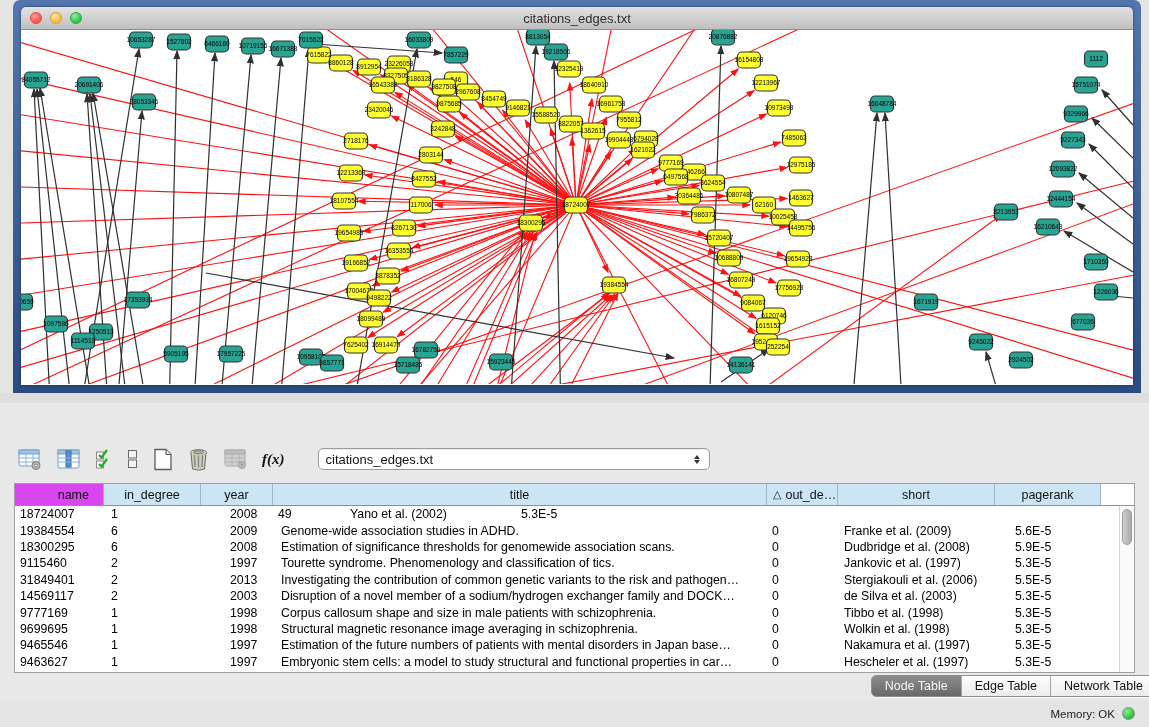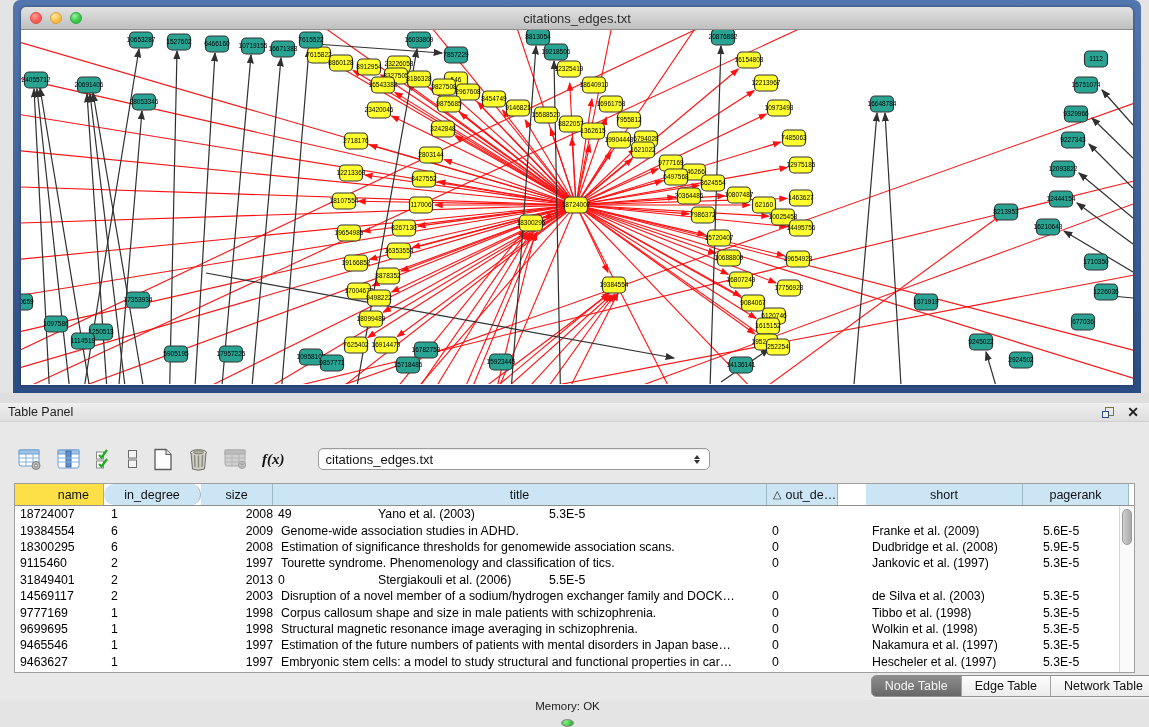--- a/index.html
+++ b/index.html
@@ -52,44 +52,44 @@
   .combo-arrows span { width:0; height:0; border-left:3.5px solid transparent; border-right:3.5px solid transparent; }
   .arr-up { border-bottom:4px solid #333; }
   .arr-dn { border-top:4px solid #333; }
 
   
   .tablewrap { position:absolute; left:14px; top:80px; width:1121px; height:190px;
     background:#fff; border:1px solid #9e9e9e; overflow:hidden; }
   .thead { display:flex; height:22px; border-bottom:1px solid #8f8f8f; background:#fff; }
   .th { background:#cbe5f4; border-right:1px solid #9cb9ca; font-size:12.5px; color:#111;
     display:flex; align-items:center; justify-content:center; cursor:pointer; }
-  .th.gray { background:#fde047; border-right:1px solid #a9a9a9; justify-content:flex-end; padding-right:14px; }
+  .th.gray { background:#d946ef; border-right:1px solid #a9a9a9; justify-content:flex-end; padding-right:14px; }
   .th .sort { margin-right:4px; font-size:11px; color:#222; }
   .th.leftal { justify-content:flex-start; padding-left:6px; }
-  .c0{width:89px;} .c1{width:97px;border-radius:10px;} .c2{width:72px;} .c3{width:494px;} .c4{width:71px;} .c5{width:157px;margin-left:28px;} .c6{width:106px;}
+  .c0{width:89px;} .c1{width:97px;} .c2{width:72px;} .c3{width:494px;} .c4{width:71px;} .c5{width:157px;} .c6{width:106px;}
   .trow { display:flex; height:16.4px; align-items:center; cursor:default; }
   .td { font-size:12.3px; color:#000; white-space:nowrap; overflow:hidden; }
-  .td.c0{padding-left:5px;} .td.c1{padding-left:7px;} .td.c2{padding-left:29px;text-align:right;} .td.c3{padding-left:8px;}
+  .td.c0{padding-left:5px;} .td.c1{padding-left:7px;} .td.c2{padding-left:29px;} .td.c3{padding-left:8px;}
   .td.c4{padding-left:5px;} .td.c5{padding-left:6px;} .td.c6{padding-left:20px;}
   .vscroll { position:absolute; right:0; top:22px; bottom:0; width:15px; background:#fafafa; border-left:1px solid #d6d6d6; }
   .vthumb { position:absolute; left:2px; top:3px; width:10px; height:36px; border-radius:5px;
     background:linear-gradient(90deg,#cfcfcf,#a9a9a9); border:1px solid #9b9b9b; cursor:pointer; }
 
   
   .tabbar { position:absolute; left:8px; top:269px; width:100%; height:28px; display:flex; justify-content:flex-end; align-items:center; }
   .segmented { display:inline-flex; border:1px solid #8f8f8f; border-radius:5px; overflow:hidden;
     box-shadow:0 1px 1px rgba(255,255,255,.7); }
   .seg { font-size:12.5px; padding:3px 13px; background:linear-gradient(#fdfdfd,#ececec); color:#111;
     border-left:1px solid #a5a5a5; cursor:pointer; }
   .seg:first-child { border-left:none; }
   .seg.selected { background:linear-gradient(#8d8d8d,#686868); color:#f5f5f5; }
 
   
   .statusbar { position:absolute; left:0; top:700px; width:1149px; height:27px; background:#e4e4e4;
-    display:flex; align-items:center; justify-content:flex-end; padding-right:14px; gap:7px;flex-direction:column; }
+    display:flex; align-items:center; justify-content:flex-end; padding-right:14px; gap:7px; }
   .mem-label { font-size:11.5px; color:#222; }
   .mem-dot { width:13px; height:13px; border-radius:50%; border:1px solid #8e8e8e;
     background:radial-gradient(circle at 35% 30%, #8cec8c, #2fbe39 70%); cursor:pointer; }
 </style>
 </head>
 <body>
 
 <div class="graph-window">
   <div class="win-inner">
     <div class="titlebar">
@@ -708,32 +708,20 @@
       </svg>
     </div>
   </div>
 </div>
 
 <div class="split-divider">
   <div class="grip"></div>
 </div>
 
 <div class="table-panel">
-  <div class="panel-header">
-    <span class="panel-title">Table Panel</span>
-    <div class="panel-header-icons">
-      <span class="float-icon">
-        <svg width="14" height="13" viewBox="0 0 14 13">
-          <rect x="4.5" y="1.5" width="8" height="8" fill="none" stroke="#7a7a3a" stroke-width="1"></rect>
-          <rect x="1.5" y="5.5" width="6" height="6" fill="#efefdf" stroke="#2d4d86" stroke-width="1"></rect>
-        </svg>
-      </span>
-      <span class="close-icon">✕</span>
-    </div>
-  </div>
 
   <div class="toolbar">
     <button class="tbtn">
       <svg width="24" height="23" viewBox="0 0 24 23">
         <rect x="1" y="2" width="20" height="16" rx="2" fill="#fff" stroke="#6f9fd0"></rect>
         <rect x="1" y="2" width="20" height="4" fill="#9dc4e8" stroke="#6f9fd0"></rect>
         <path d="M1 10 H21 M1 14 H21 M8 6 V18 M15 6 V18" stroke="#86b2dd" stroke-width="1" fill="none"></path>
         <circle cx="18" cy="17.5" r="4" fill="#bdbdbd" stroke="#7c7c7c"></circle>
         <circle cx="18" cy="17.5" r="1.5" fill="#f2f2f2" stroke="#7c7c7c"></circle>
       </svg>
@@ -797,21 +785,21 @@
 
   <div class="tablewrap">
     <div class="thead" id="thead">
         <div class="th c0 gray">
           <span>name</span>
         </div>
         <div class="th c1">
           <span>in_degree</span>
         </div>
         <div class="th c2">
-          <span>size</span>
+          <span>year</span>
         </div>
         <div class="th c3">
           <span>title</span>
         </div>
         <div class="th c4 leftal">
           <span class="sort">△</span>
           <span>out_de…</span>
         </div>
         <div class="th c5">
           <span>short</span>
@@ -819,21 +807,21 @@
         <div class="th c6">
           <span>pagerank</span>
         </div>
       </div>
     <div id="tbody">
         <div class="trow">
           <div class="td c0">18724007</div>
           <div class="td c1">1</div>
           <div class="td c2">2008</div>
           <div class="td c4">49</div>
-          <div class="td c5">Yano et al. (2003)</div>
+          <div class="td c5">Yano et al. (2002)</div>
           <div class="td c6">5.3E-5</div>
         </div>
         <div class="trow">
           <div class="td c0">19384554</div>
           <div class="td c1">6</div>
           <div class="td c2">2009</div>
           <div class="td c3">Genome-wide association studies in ADHD.</div>
           <div class="td c4">0</div>
           <div class="td c5">Franke et al. (2009)</div>
           <div class="td c6">5.6E-5</div>
@@ -853,20 +841,21 @@
           <div class="td c2">1997</div>
           <div class="td c3">Tourette syndrome. Phenomenology and classification of tics.</div>
           <div class="td c4">0</div>
           <div class="td c5">Jankovic et al. (1997)</div>
           <div class="td c6">5.3E-5</div>
         </div>
         <div class="trow">
           <div class="td c0">31849401</div>
           <div class="td c1">2</div>
           <div class="td c2">2013</div>
+          <div class="td c3">Investigating the contribution of common genetic variants to the risk and pathogen…</div>
           <div class="td c4">0</div>
           <div class="td c5">Stergiakouli et al. (2006)</div>
           <div class="td c6">5.5E-5</div>
         </div>
         <div class="trow">
           <div class="td c0">14569117</div>
           <div class="td c1">2</div>
           <div class="td c2">2003</div>
           <div class="td c3">Disruption of a novel member of a sodium/hydrogen exchanger family and DOCK…</div>
           <div class="td c4">0</div>

